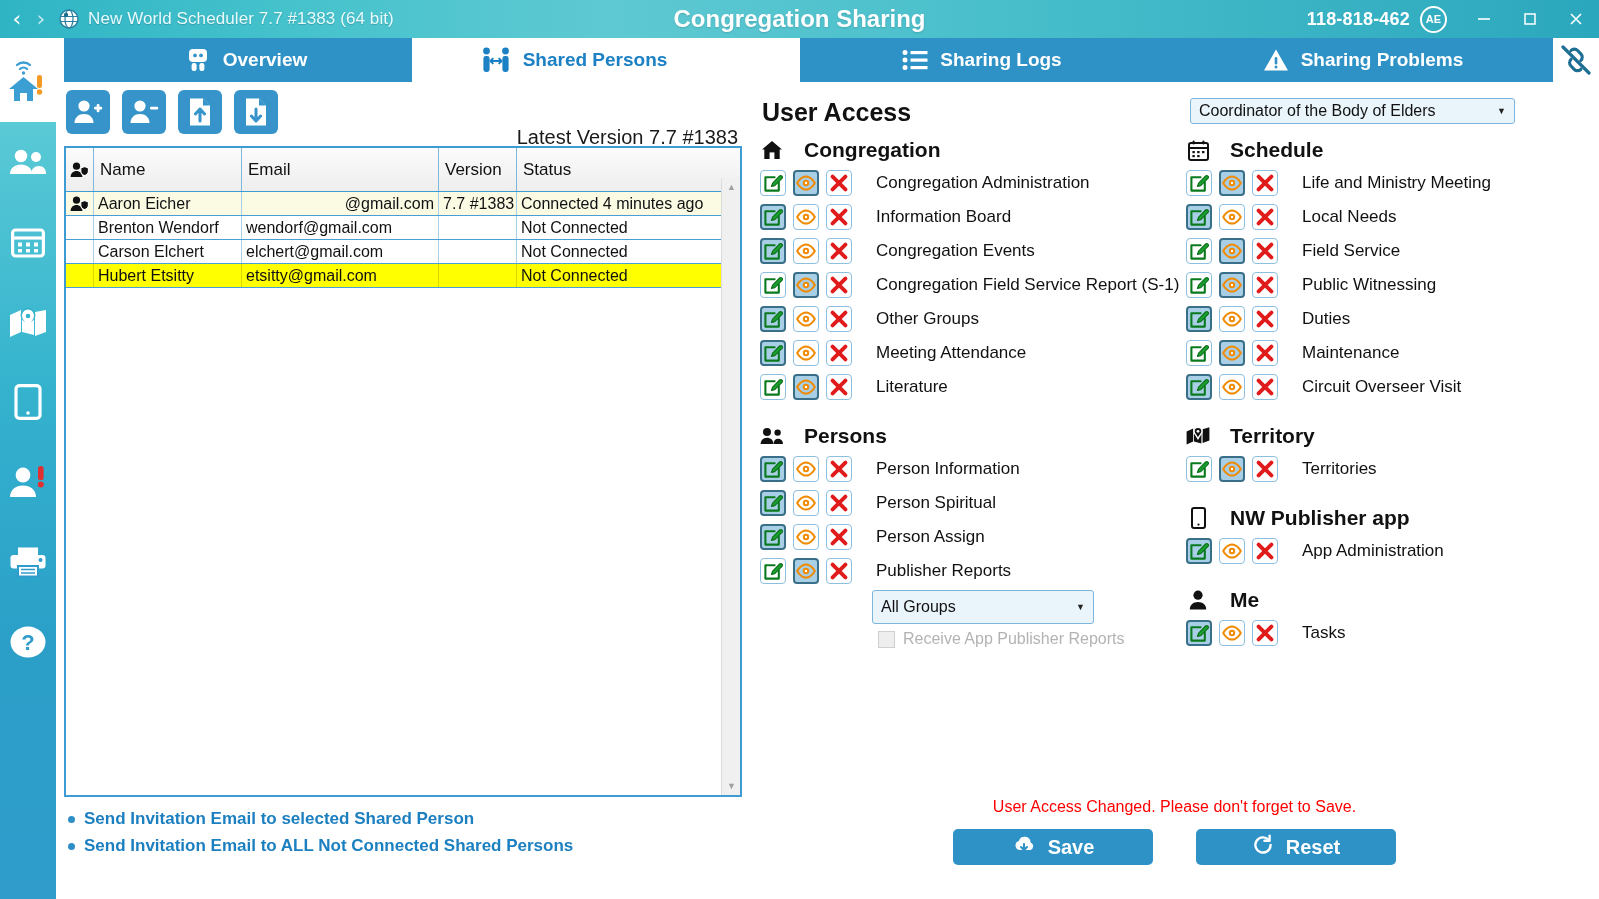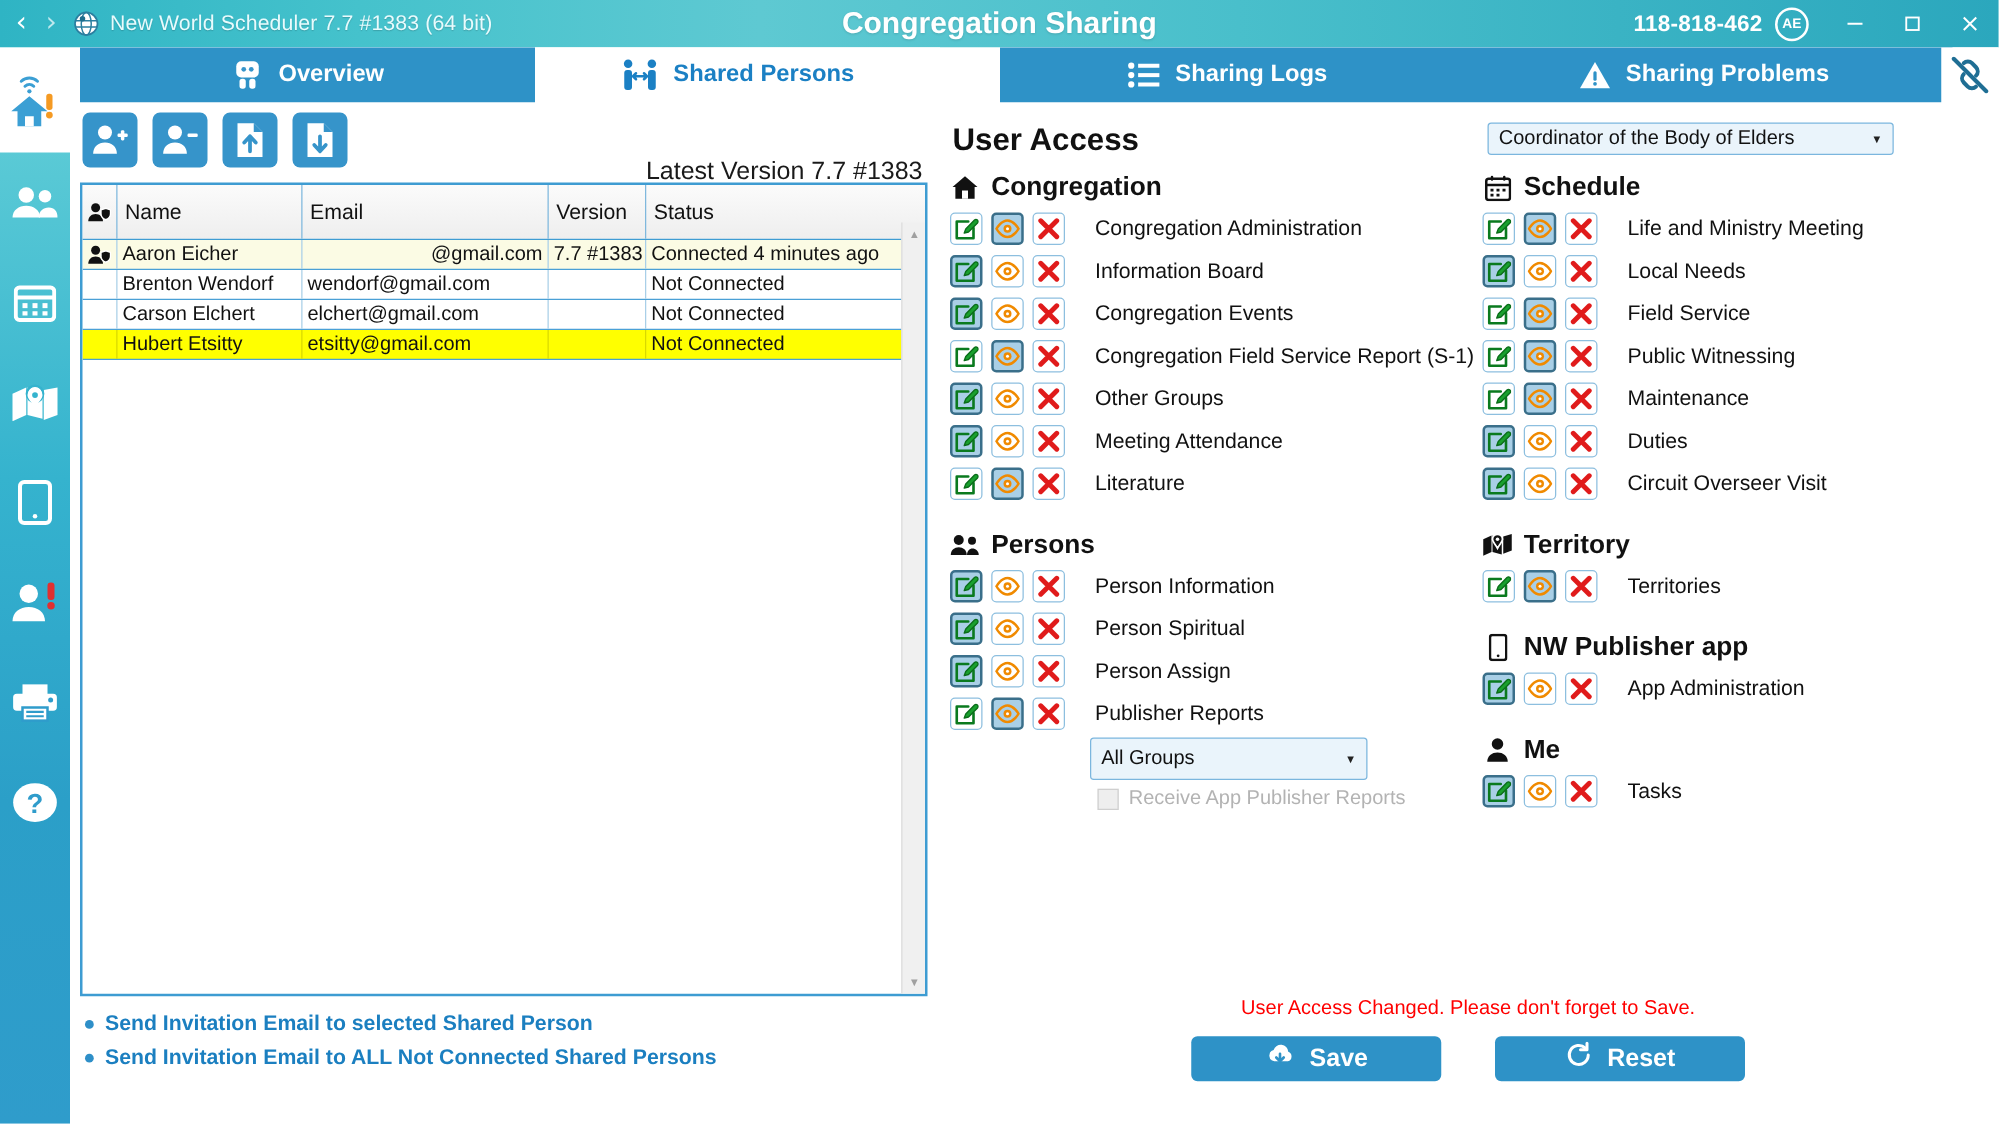--- a/index.html
+++ b/index.html
@@ -126,21 +126,21 @@
   .role-select {
     position:absolute; left:440px; top:16px; width:325px; height:26px;
     background:#eaf4fb; border:1px solid #7bb6de; border-radius:3px;
     display:flex; align-items:center; padding:0 8px; font-size:16px; color:#111; cursor:pointer;
   }
   .role-select .caret { margin-left:auto; font-size:9px; color:#222; }
 
   .colA { position:absolute; left:10px; top:56px; width:420px; }
   .colB { position:absolute; left:436px; top:56px; width:410px; }
 
-  .grp-head { display:flex; align-items:center; gap:9px; margin:0 0 4px 0; }
+  .grp-head { display:flex; align-items:center; gap:20px; margin:0 0 4px 0; }
   .grp-head .ghico { width:24px; display:flex; justify-content:center; }
   .grp-head .ghtxt { font-size:21px; font-weight:700; color:#111; }
   .grp-spacer { height:20px; }
 
   .perm-row { display:flex; align-items:center; height:34px; }
   .perm-btn {
     width:26px;height:26px;border:1px solid #8dbfdf;border-radius:4px;background:#ffffff;
     display:flex;align-items:center;justify-content:center;margin-right:7px;cursor:pointer;
   }
   .perm-btn.on { background:#a9cfe6; border:2px solid #3a6f8a; }
@@ -293,21 +293,21 @@
             <rect x="4" y="2" width="18" height="13" rx="4" fill="#fff"></rect>
             <circle cx="10" cy="8.4" r="1.9" fill="#3694ca"></circle>
             <circle cx="16" cy="8.4" r="1.9" fill="#3694ca"></circle>
             <rect x="6.6" y="16" width="5" height="8" rx="2.2" fill="#fff"></rect>
             <rect x="14.4" y="16" width="5" height="8" rx="2.2" fill="#fff"></rect>
           </svg>
       </span>
       <span>Overview</span>
     </div>
 
-    <div class="tab active" style="left:372px;width:324px">
+    <div class="tab active" style="left:356px;width:324px">
       <span class="tab-ico">
         <svg width="30" height="26" viewBox="0 0 30 26">
             <circle cx="5.5" cy="4" r="3.4" fill="#1b80c4"></circle>
             <rect x="2.4" y="9" width="6.2" height="16" rx="2.4" fill="#1b80c4"></rect>
             <circle cx="24.5" cy="4" r="3.4" fill="#1b80c4"></circle>
             <rect x="21.4" y="9" width="6.2" height="16" rx="2.4" fill="#1b80c4"></rect>
             <path d="M11 14h8M11.8 11.6L9.4 14l2.4 2.4M18.2 11.6L20.6 14l-2.4 2.4" stroke="#1b80c4" stroke-width="2" fill="none" stroke-linecap="round" stroke-linejoin="round"></path>
           </svg>
       </span>
       <span>Shared Persons</span>
@@ -831,60 +831,60 @@
             </svg>
           </div>
           <div class="perm-btn">
             <svg width="18" height="18" viewBox="0 0 18 18">
               <path d="M2.6 2.6l12.8 12.8M15.4 2.6L2.6 15.4" stroke="#e01b1b" stroke-width="3.9" stroke-linecap="round"></path>
             </svg>
           </div>
           <span class="perm-label">Public Witnessing</span>
         </div>
         <div class="perm-row">
+          <div class="perm-btn on">
+            <svg width="20" height="20" viewBox="0 0 20 20">
+              <path d="M2.4 4.2h9.2M2.4 4.2v13.4h13.4V9.4" fill="none" stroke="#0a7a1e" stroke-width="2.1" stroke-linecap="round" stroke-linejoin="round"></path>
+              <path d="M8.4 13.4l1.2-3.2L16.6 3a1.7 1.7 0 012.4 2.4l-7.2 7.2z" fill="#19a02e" stroke="#0a6d19" stroke-width="1.1" stroke-linejoin="round"></path>
+            </svg>
+          </div>
+          <div class="perm-btn">
+            <svg width="20" height="16" viewBox="0 0 20 16">
+              <path d="M10 1.4C4.8 1.4 1.2 8 1.2 8s3.6 6.6 8.8 6.6S18.8 8 18.8 8 15.2 1.4 10 1.4z" fill="none" stroke="#f08a00" stroke-width="2"></path>
+              <circle cx="10" cy="8" r="3.2" fill="#f08a00"></circle>
+              <circle cx="10" cy="8" r="1.2" fill="#fff"></circle>
+            </svg>
+          </div>
+          <div class="perm-btn">
+            <svg width="18" height="18" viewBox="0 0 18 18">
+              <path d="M2.6 2.6l12.8 12.8M15.4 2.6L2.6 15.4" stroke="#e01b1b" stroke-width="3.9" stroke-linecap="round"></path>
+            </svg>
+          </div>
+          <span class="perm-label">Duties</span>
+        </div>
+        <div class="perm-row">
           <div class="perm-btn">
             <svg width="20" height="20" viewBox="0 0 20 20">
               <path d="M2.4 4.2h9.2M2.4 4.2v13.4h13.4V9.4" fill="none" stroke="#0a7a1e" stroke-width="2.1" stroke-linecap="round" stroke-linejoin="round"></path>
               <path d="M8.4 13.4l1.2-3.2L16.6 3a1.7 1.7 0 012.4 2.4l-7.2 7.2z" fill="#19a02e" stroke="#0a6d19" stroke-width="1.1" stroke-linejoin="round"></path>
             </svg>
           </div>
           <div class="perm-btn on">
             <svg width="20" height="16" viewBox="0 0 20 16">
               <path d="M10 1.4C4.8 1.4 1.2 8 1.2 8s3.6 6.6 8.8 6.6S18.8 8 18.8 8 15.2 1.4 10 1.4z" fill="none" stroke="#f08a00" stroke-width="2"></path>
               <circle cx="10" cy="8" r="3.2" fill="#f08a00"></circle>
               <circle cx="10" cy="8" r="1.2" fill="#fff"></circle>
             </svg>
           </div>
           <div class="perm-btn">
             <svg width="18" height="18" viewBox="0 0 18 18">
               <path d="M2.6 2.6l12.8 12.8M15.4 2.6L2.6 15.4" stroke="#e01b1b" stroke-width="3.9" stroke-linecap="round"></path>
             </svg>
           </div>
           <span class="perm-label">Maintenance</span>
-        </div>
-        <div class="perm-row">
-          <div class="perm-btn on">
-            <svg width="20" height="20" viewBox="0 0 20 20">
-              <path d="M2.4 4.2h9.2M2.4 4.2v13.4h13.4V9.4" fill="none" stroke="#0a7a1e" stroke-width="2.1" stroke-linecap="round" stroke-linejoin="round"></path>
-              <path d="M8.4 13.4l1.2-3.2L16.6 3a1.7 1.7 0 012.4 2.4l-7.2 7.2z" fill="#19a02e" stroke="#0a6d19" stroke-width="1.1" stroke-linejoin="round"></path>
-            </svg>
-          </div>
-          <div class="perm-btn">
-            <svg width="20" height="16" viewBox="0 0 20 16">
-              <path d="M10 1.4C4.8 1.4 1.2 8 1.2 8s3.6 6.6 8.8 6.6S18.8 8 18.8 8 15.2 1.4 10 1.4z" fill="none" stroke="#f08a00" stroke-width="2"></path>
-              <circle cx="10" cy="8" r="3.2" fill="#f08a00"></circle>
-              <circle cx="10" cy="8" r="1.2" fill="#fff"></circle>
-            </svg>
-          </div>
-          <div class="perm-btn">
-            <svg width="18" height="18" viewBox="0 0 18 18">
-              <path d="M2.6 2.6l12.8 12.8M15.4 2.6L2.6 15.4" stroke="#e01b1b" stroke-width="3.9" stroke-linecap="round"></path>
-            </svg>
-          </div>
-          <span class="perm-label">Duties</span>
         </div>
         <div class="perm-row">
           <div class="perm-btn on">
             <svg width="20" height="20" viewBox="0 0 20 20">
               <path d="M2.4 4.2h9.2M2.4 4.2v13.4h13.4V9.4" fill="none" stroke="#0a7a1e" stroke-width="2.1" stroke-linecap="round" stroke-linejoin="round"></path>
               <path d="M8.4 13.4l1.2-3.2L16.6 3a1.7 1.7 0 012.4 2.4l-7.2 7.2z" fill="#19a02e" stroke="#0a6d19" stroke-width="1.1" stroke-linejoin="round"></path>
             </svg>
           </div>
           <div class="perm-btn">
             <svg width="20" height="16" viewBox="0 0 20 16">

